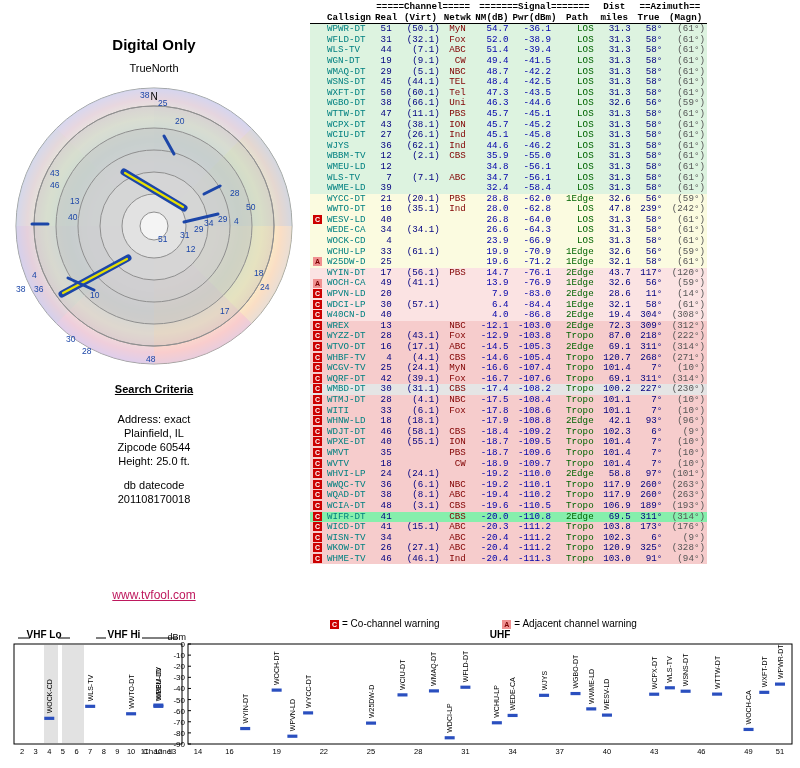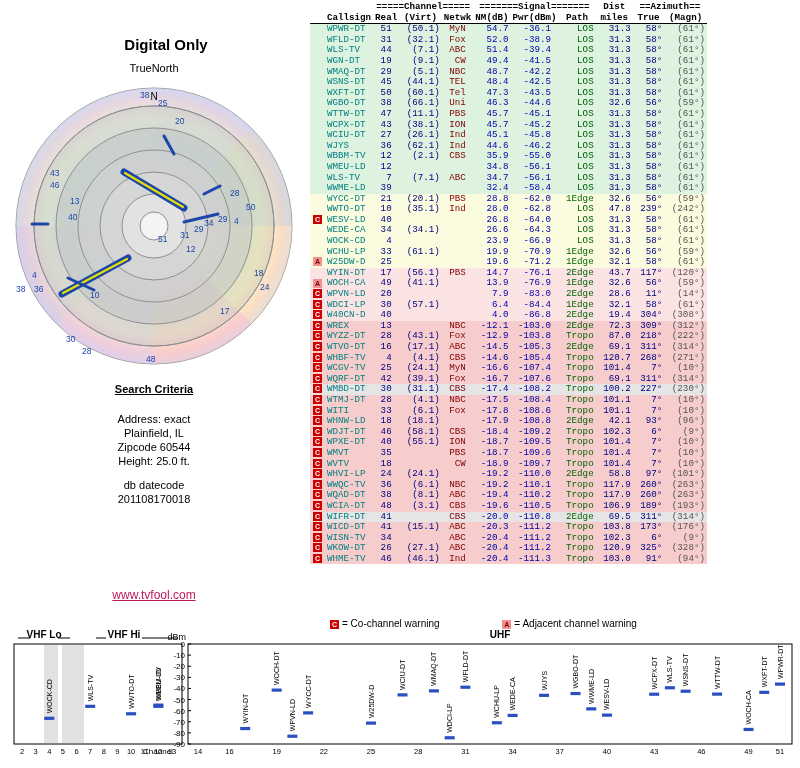--- a/index.html
+++ b/index.html
@@ -7,21 +7,21 @@
     width: 800px; height: 768px;
     background: #ffffff;
     font-family: "Liberation Sans", sans-serif;
     overflow: hidden;
   }
   .page { position: relative; width: 800px; height: 768px; }
 
   
   .left-panel { position: absolute; left: 0; top: 0; width: 308px; height: 612px; }
   .title-digital {
-    position: absolute; left: 12px; top: 36px; width: 308px;
+    position: absolute; left: 0; top: 36px; width: 308px;
     text-align: center; font-weight: bold; font-size: 15px; color: #000;
   }
   .truenorth {
     position: absolute; left: 0; top: 62px; width: 308px;
     text-align: center; font-size: 11px; color: #000;
   }
   .polar-wrap { position: absolute; left: 8px; top: 76px; width: 292px; height: 292px; }
   .search-crit {
     position: absolute; left: 0; top: 382px; width: 308px; text-align: center;
     font-size: 11px; color: #000; line-height: 14px;
@@ -782,21 +782,21 @@
               <td class="c-num"> 48</td>
               <td class="c-num">  (3.1)</td>
               <td class="c-net"> CBS</td>
               <td class="c-nm"> -19.6</td>
               <td class="c-pwr"> -110.5</td>
               <td class="c-path"> Tropo</td>
               <td class="c-dist"> 106.9</td>
               <td class="c-az"> 189°</td>
               <td class="c-magn"> (193°)</td>
             </tr>
-            <tr style="background: #e5e5e5;">
+            <tr style="background: #86efac;">
               <td class="wcell"><span class="warnbox w-co">C</span></td>
               <td class="c-call">WIFR-DT </td>
               <td class="c-num"> 41</td>
               <td class="c-num">       </td>
               <td class="c-net"> CBS</td>
               <td class="c-nm"> -20.0</td>
               <td class="c-pwr"> -110.8</td>
               <td class="c-path"> 2Edge</td>
               <td class="c-dist">  69.5</td>
               <td class="c-az"> 311°</td>

